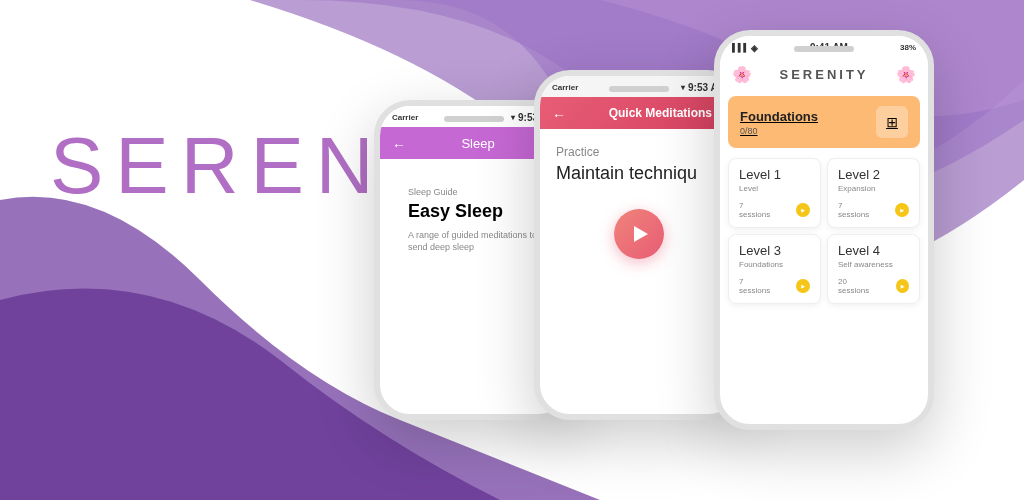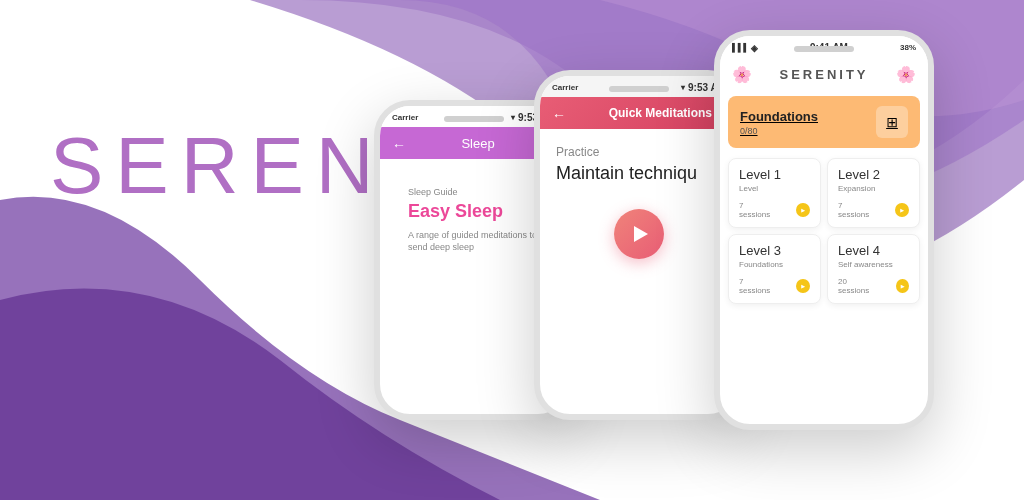--- a/index.html
+++ b/index.html
@@ -137,21 +137,21 @@
       padding: 28px;
     }
     .phone-1 .screen-label {
       font-size: 9px;
       color: #888;
       margin-bottom: 4px;
     }
     .phone-1 .screen-heading {
       font-size: 18px;
       font-weight: 700;
-      color: #ec4899;
+      color: #000000;
       margin-bottom: 6px;
       line-height: 1.2;
     }
     .phone-1 .screen-desc {
       font-size: 9px;
       color: #888;
       line-height: 1.4;
     }
 
     

